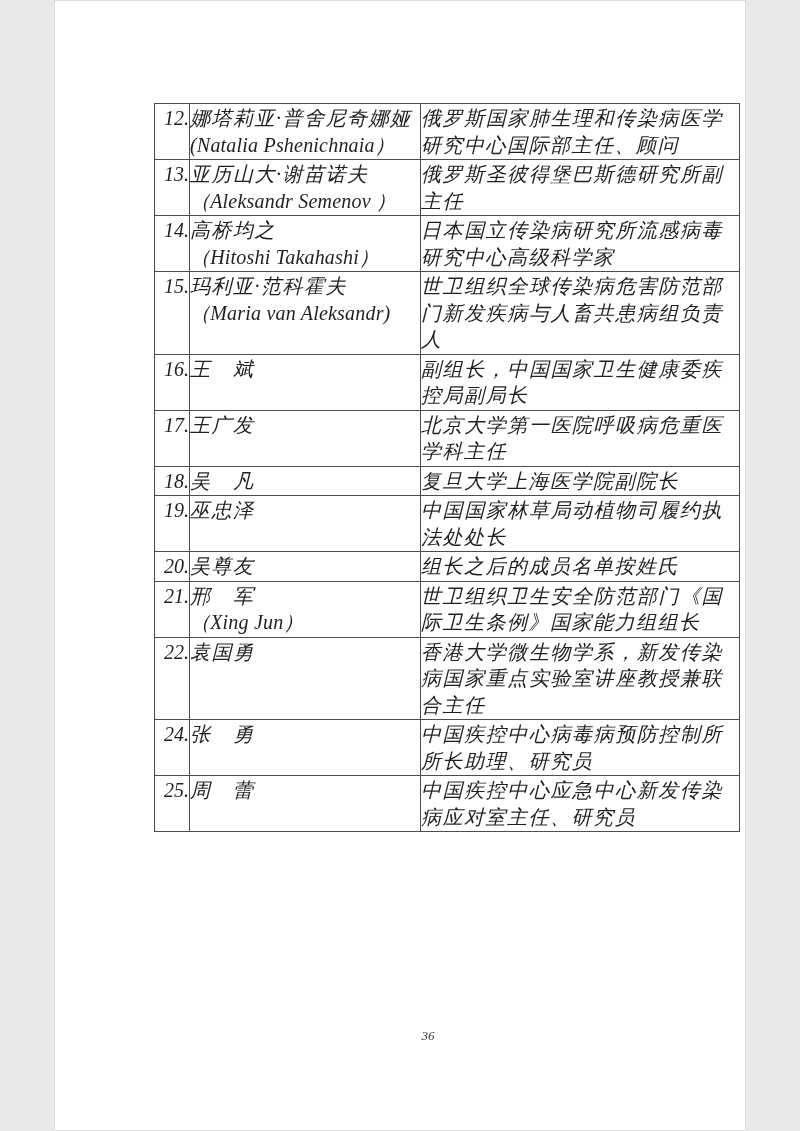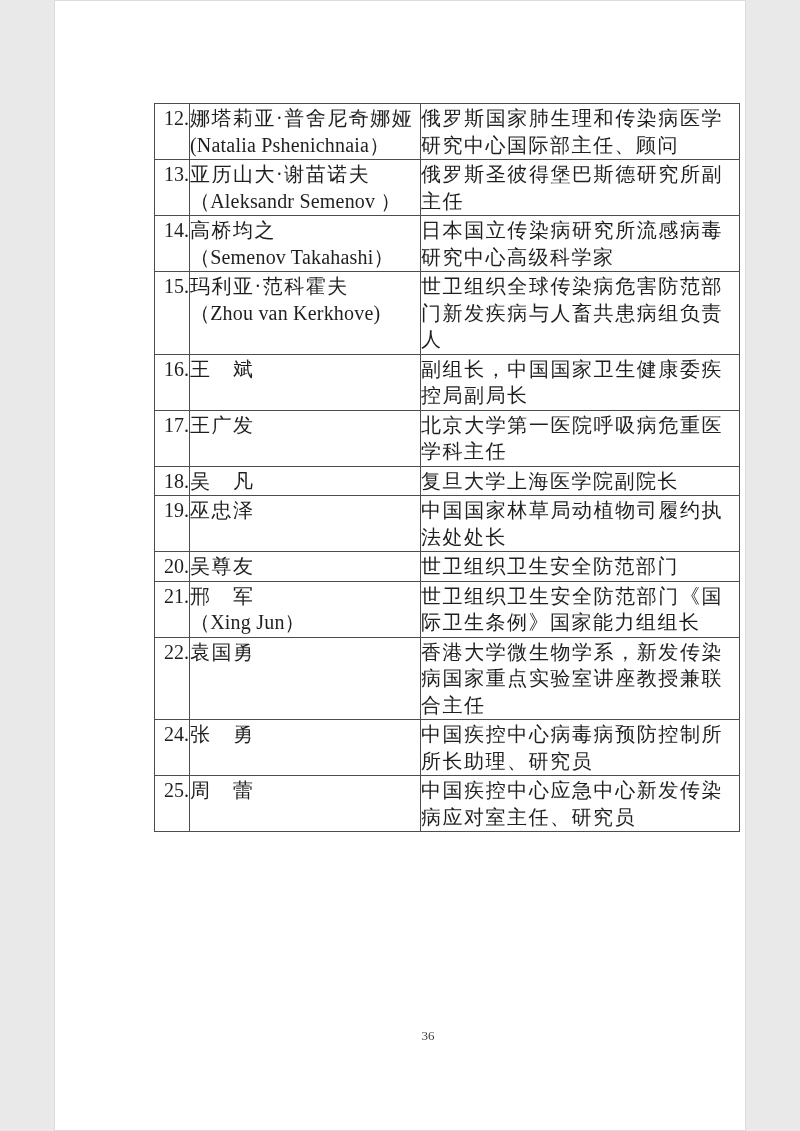--- a/index.html
+++ b/index.html
@@ -5,20 +5,21 @@
   html,body{margin:0;padding:0;background:#e9e9e9;}
   .page{
     position:relative;
     width:692px;height:1131px;
     background:#ffffff;
     margin:0 auto;
     font-family:"Liberation Serif","DejaVu Serif",serif;
     color:#1f1f1f;
     overflow:hidden;
     box-shadow:inset 0 0 0 1px #dcdcdc;
+    font-style:italic;
   }
   table.members{
     position:absolute;left:100px;top:103px;
     border-collapse:collapse;
     table-layout:fixed;
   }
   table.members td{
     border:1px solid #4d4d4d;
     vertical-align:top;
     padding:1px 0 1px 0;
@@ -86,31 +87,31 @@
             <div class="name-line en">（Aleksandr Semenov ）</div>
           </td>
     <td class="desc">
       <div class="desc-inner">俄罗斯圣彼得堡巴斯德研究所副主任</div>
     </td>
   </tr>
         <tr style="height: 55px;">
     <td class="num">14.</td>
     <td class="name">
             <div class="name-line">高桥均之</div>
-            <div class="name-line en">（Semenov Takahashi）</div>
+            <div class="name-line en">（Hitoshi Takahashi）</div>
           </td>
     <td class="desc">
       <div class="desc-inner">日本国立传染病研究所流感病毒研究中心高级科学家</div>
     </td>
   </tr>
         <tr style="height: 81.5px;">
     <td class="num">15.</td>
     <td class="name">
             <div class="name-line">玛利亚·范科霍夫</div>
-            <div class="name-line en">（Zhou van Kerkhove)</div>
+            <div class="name-line en">（Maria van Aleksandr)</div>
           </td>
     <td class="desc">
       <div class="desc-inner">世卫组织全球传染病危害防范部门新发疾病与人畜共患病组负责人</div>
     </td>
   </tr>
         <tr style="height: 55px; margin-top: 46px;">
     <td class="num">16.</td>
     <td class="name">
             <div class="name-line">王　斌</div>
           </td>
@@ -144,21 +145,21 @@
     <td class="desc">
       <div class="desc-inner">中国国家林草局动植物司履约执法处处长</div>
     </td>
   </tr>
         <tr style="height: 28.5px;">
     <td class="num">20.</td>
     <td class="name">
             <div class="name-line">吴尊友</div>
           </td>
     <td class="desc">
-      <div class="desc-inner">世卫组织卫生安全防范部门</div>
+      <div class="desc-inner">组长之后的成员名单按姓氏</div>
     </td>
   </tr>
         <tr style="height: 55px;">
     <td class="num">21.</td>
     <td class="name">
             <div class="name-line">邢　军</div>
             <div class="name-line en">（Xing Jun）</div>
           </td>
     <td class="desc">
       <div class="desc-inner">世卫组织卫生安全防范部门《国际卫生条例》国家能力组组长</div>

